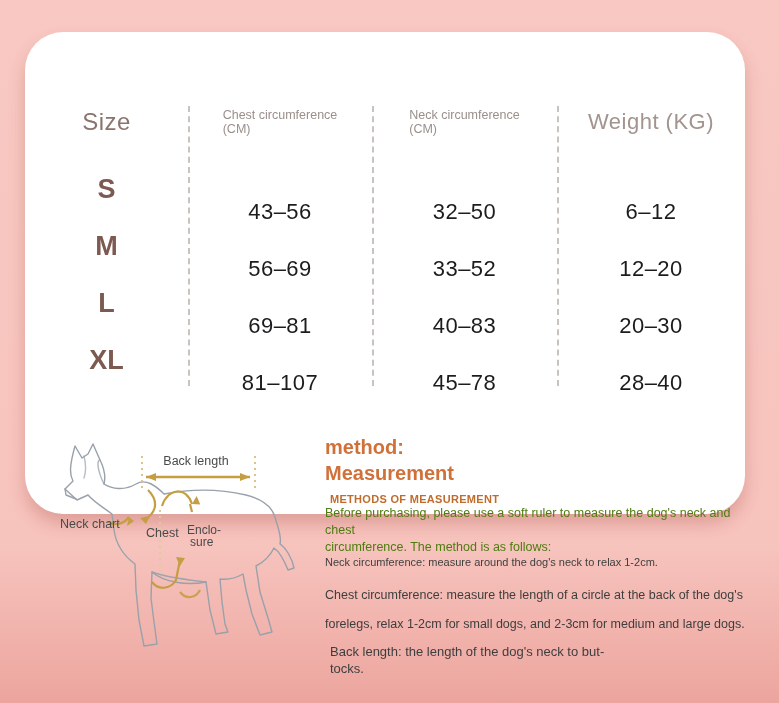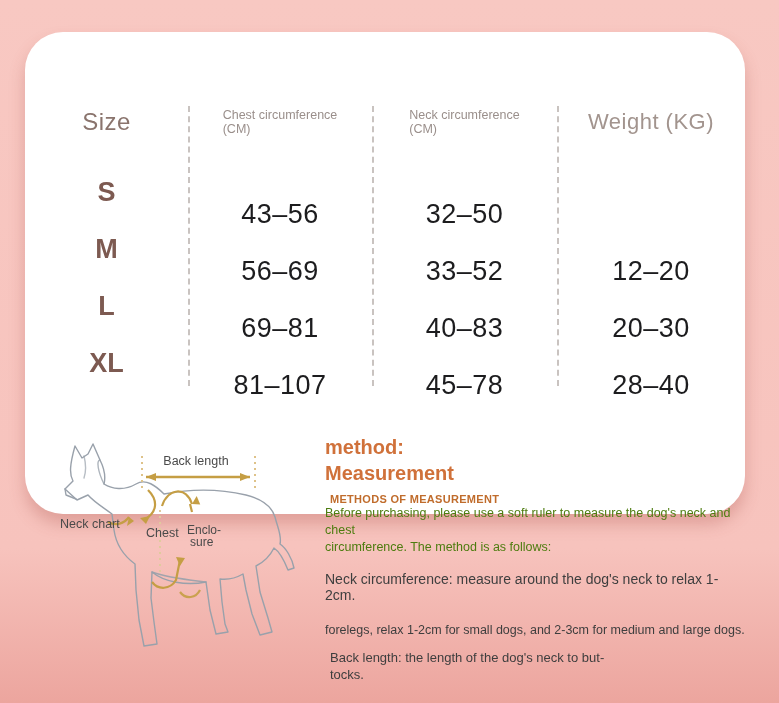--- a/index.html
+++ b/index.html
@@ -17,31 +17,31 @@
   
   .size-table{position:absolute;left:0;top:58px;width:720px;}
   .trow{display:grid;grid-template-columns:163px 184px 185px 188px;align-items:center;text-align:center;}
   .trow.header{height:64px;}
   .trow.data{height:57px;}
   .h-size{font-size:24px;color:#8a746d;letter-spacing:0.5px;}
   .h-col{display:flex;justify-content:center;}
   .h-col .inner{text-align:left;font-size:12.5px;line-height:14px;color:#9a8f8b;}
   .h-weight{font-size:22px;color:#a2948e;letter-spacing:0.5px;}
   .cell-size{font-size:27px;font-weight:bold;color:#7d5a51;}
-  .cell-val{font-size:27px;color:#1c1c1e;letter-spacing:0.5px;margin-top:45px;}
+  .cell-val{font-size:22px;color:#1c1c1e;letter-spacing:0.5px;margin-top:45px;}
   .divider{position:absolute;top:74px;height:280px;width:0;border-left:2px dashed #c9c3c0;}
   .divider.d1{left:163px;}
   .divider.d2{left:347px;}
   .divider.d3{left:532px;}
   
   .measure-text{position:absolute;left:300px;top:402px;width:420px;}
   .m-title{color:#d0713a;font-size:20px;line-height:26px;font-weight:600;}
   .m-sub{color:#c06c2c;font-size:11px;font-weight:bold;letter-spacing:0.3px;margin:7px 0 0 5px;}
   .m-p1{margin-top:0;font-size:12.5px;line-height:17px;color:#4d7c0f;}
-  .m-p2{margin-top:15px;font-size:14px;color:#3e3e3e;}
+  .m-p2{font-size:11px;color:#3e3e3e;}
   .m-p3{margin-top:13px;font-size:12.5px;line-height:29px;color:#3e3e3e;}
   .m-p4{margin-top:4px;margin-left:5px;font-size:13px;line-height:17px;color:#3e3e3e;}
   
   .dog-diagram{position:absolute;left:25px;top:400px;width:280px;height:268px;}
   .dog-diagram svg{display:block;}
   .anno-label{fill:#4a4a4a;font-size:12.5px;font-family:"Liberation Sans","DejaVu Sans",sans-serif;}
   .anno-label.small{font-size:12px;}
 </style>
 </head>
 <body>
@@ -63,20 +63,21 @@
           <div>(CM)</div>
         </div>
       </div>
       <div class="h-weight">Weight (KG)</div>
     </div>
 
     <div class="trow data">
       <div class="cell-size">S</div>
       <div class="cell-val">43–56</div>
       <div class="cell-val">32–50</div>
+      <div class="cell-val">6–12</div>
     </div>
     <div class="trow data">
       <div class="cell-size">M</div>
       <div class="cell-val">56–69</div>
       <div class="cell-val">33–52</div>
       <div class="cell-val">12–20</div>
     </div>
     <div class="trow data">
       <div class="cell-size">L</div>
       <div class="cell-val">69–81</div>
@@ -160,20 +161,21 @@
       <div>method:</div>
       <div>Measurement</div>
     </div>
     <div class="m-sub">METHODS OF MEASUREMENT</div>
     <div class="m-p1">
       <div>Before purchasing, please use a soft ruler to measure the dog's neck and chest</div>
       <div>circumference. The method is as follows:</div>
     </div>
     <div class="m-p2">Neck circumference: measure around the dog's neck to relax 1-2cm.</div>
     <div class="m-p3">
+      <div>Chest circumference: measure the length of a circle at the back of the dog's</div>
       <div>forelegs, relax 1-2cm for small dogs, and 2-3cm for medium and large dogs.</div>
     </div>
     <div class="m-p4">
       <div>Back length: the length of the dog's neck to but-</div>
       <div>tocks.</div>
     </div>
   </div>
 
 </div>
 

